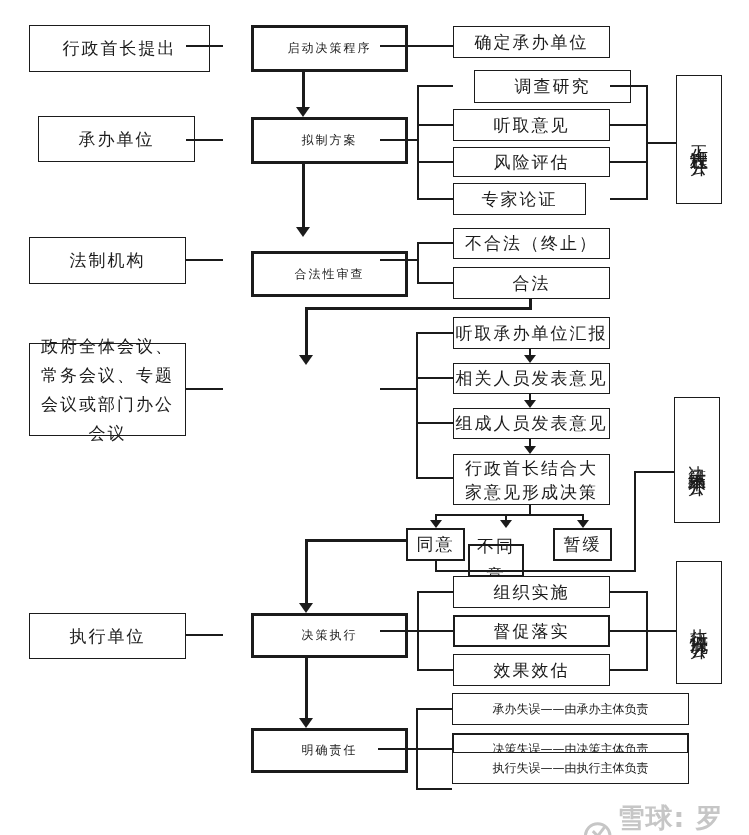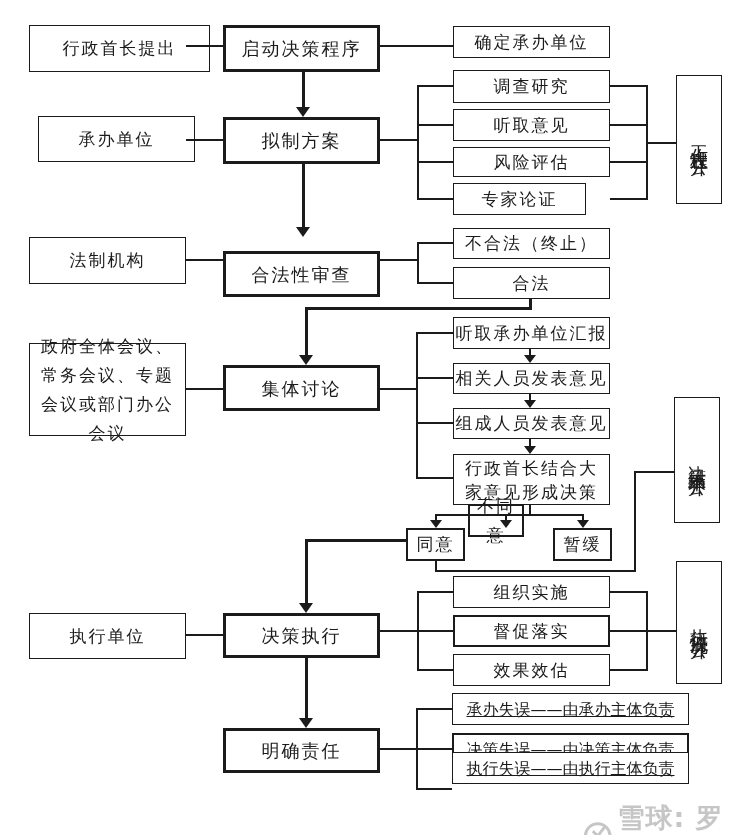--- a/index.html
+++ b/index.html
@@ -4,22 +4,22 @@
 <style>
   :root{ --line:#1b1b1b; }
   html,body{ margin:0; padding:0; background:#ffffff; }
   body{ font-family:"DejaVu Sans", sans-serif; color:#1b1b1b; }
   #canvas{ position:relative; width:749px; height:835px; background:#ffffff; overflow:hidden; }
 
   
   .box{ position:absolute; box-sizing:border-box; border:1.6px solid var(--line);
         background:#fff; display:flex; align-items:center; justify-content:center;
         text-align:center; font-size:17px; line-height:29px; letter-spacing:2px; }
-  .box--bold{ border-width:3px; font-size:18px; }
-  .box--sm{ font-size:16px; letter-spacing:0; white-space:nowrap;text-decoration:underline; }
+  .box--bold{ border-width:3px; font-size:12px;margin-left:28px; }
+  .box--sm{ font-size:12px; letter-spacing:0; white-space:nowrap; }
   .box--vert{ writing-mode:vertical-rl; text-orientation:upright; font-size:18px;
               letter-spacing:3px; line-height:1; }
   .box--wrap{ padding:2px 6px; }
 
   
   .hl{ position:absolute; height:2px; background:var(--line); }
   .vl{ position:absolute; width:2px; background:var(--line); }
   .hl3{ position:absolute; height:3px; background:var(--line); }
   .vl3{ position:absolute; width:3px; background:var(--line); }
 
@@ -44,38 +44,37 @@
 
   <div class="box" style="left:29px;top:25px;width:181px;height:47px">行政首长提出</div>
   <div class="box" style="left:38px;top:116px;width:157px;height:46px">承办单位</div>
   <div class="box box--wrap" style="left:29px;top:343px;width:157px;height:93px">政府全体会议、常务会议、专题会议或部门办公会议</div>
   <div class="box" style="left:29px;top:237px;width:157px;height:47px">法制机构</div>
   <div class="box" style="left:29px;top:613px;width:157px;height:46px">执行单位</div>
 
   <div class="box box--bold" style="left:223px;top:25px;width:157px;height:47px">启动决策程序</div>
   <div class="box box--bold" style="left:223px;top:117px;width:157px;height:47px">拟制方案</div>
   <div class="box box--bold" style="left:223px;top:251px;width:157px;height:46px">合法性审查</div>
-  <div class="box box--bold" style="left:223px;top:365px;width:157px;height:46px">集体讨论</div>
   <div class="box box--bold" style="left:223px;top:613px;width:157px;height:45px">决策执行</div>
   <div class="box box--bold" style="left:223px;top:728px;width:157px;height:45px">明确责任</div>
 
   <div class="box" style="left:453px;top:26px;width:157px;height:32px">确定承办单位</div>
-  <div class="box" style="left:453px;top:70px;width:157px;height:33px">调查研究</div>
+  <div class="box" style="left:474px;top:70px;width:157px;height:33px">调查研究</div>
   <div class="box" style="left:453px;top:109px;width:157px;height:32px">听取意见</div>
   <div class="box" style="left:453px;top:147px;width:157px;height:30px">风险评估</div>
   <div class="box" style="left:453px;top:183px;width:133px;height:32px">专家论证</div>
   <div class="box" style="left:453px;top:228px;width:157px;height:31px">不合法（终止）</div>
   <div class="box" style="left:453px;top:267px;width:157px;height:32px">合法</div>
   <div class="box" style="left:453px;top:317px;width:157px;height:32px">听取承办单位汇报</div>
   <div class="box" style="left:453px;top:363px;width:157px;height:31px">相关人员发表意见</div>
   <div class="box" style="left:453px;top:408px;width:157px;height:31px">组成人员发表意见</div>
   <div class="box box--wrap" style="left:453px;top:454px;width:157px;height:51px;line-height:24px">行政首长结合大家意见形成决策</div>
 
   <div class="box" style="left:406px;top:528px;width:59px;height:33px;border-width:2px">同意</div>
-  <div class="box" style="left:468px;top:504px;width:56px;height:33px;border-width:2px">不同意</div>
+  <div class="box" style="left:468px;top:544px;width:56px;height:33px;border-width:2px">不同意</div>
   <div class="box" style="left:553px;top:528px;width:59px;height:33px;border-width:2px">暂缓</div>
 
   <div class="box" style="left:453px;top:576px;width:157px;height:32px">组织实施</div>
   <div class="box" style="left:453px;top:615px;width:157px;height:32px;border-width:2px">督促落实</div>
   <div class="box" style="left:453px;top:654px;width:157px;height:32px">效果效估</div>
 
   <div class="box box--sm" style="left:452px;top:693px;width:237px;height:32px">承办失误——由承办主体负责</div>
   <div class="box box--sm" style="left:452px;top:733px;width:237px;height:33px;border-width:2px">决策失误——由决策主体负责</div>
   <div class="box box--sm" style="left:452px;top:752px;width:237px;height:32px">执行失误——由执行主体负责</div>
 

